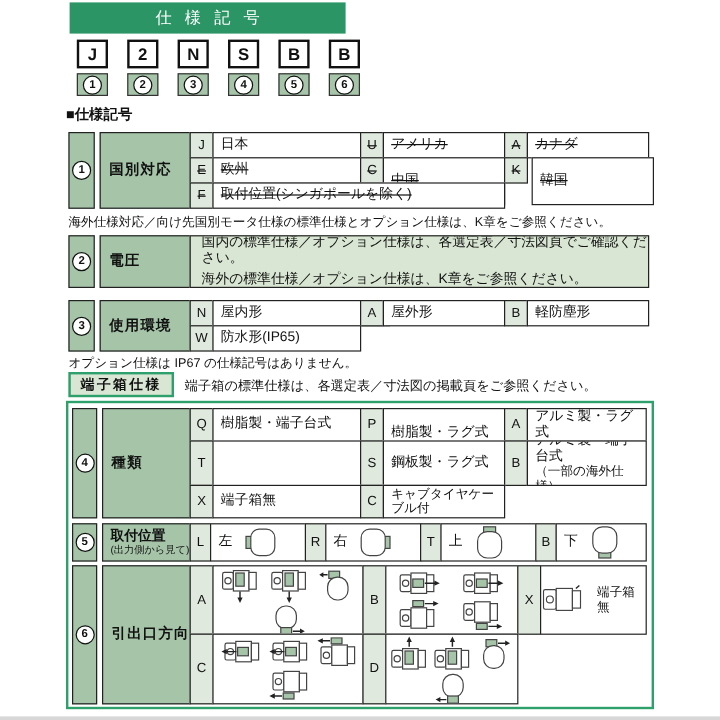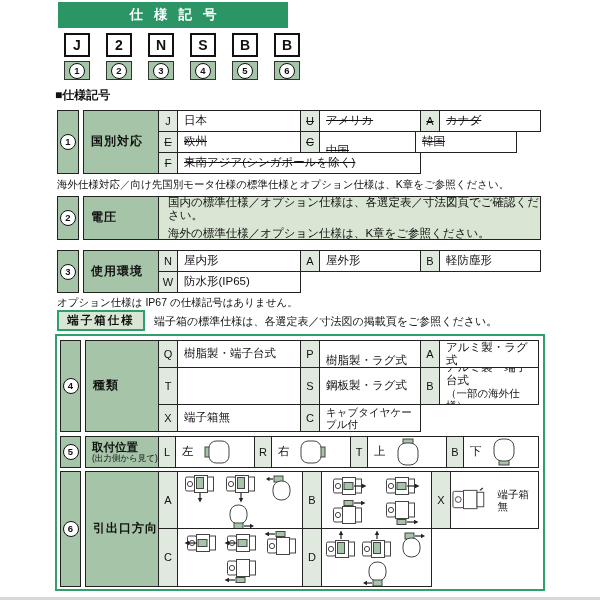--- a/index.html
+++ b/index.html
@@ -18,21 +18,21 @@
   .lt{justify-content:center;background:var(--lg);font-size:11px;}
   .gr{background:var(--cg);}
   .ds{padding-left:6px;}
   .st{text-decoration:line-through;text-decoration-thickness:1px;}
   .numcol{justify-content:center;border-width:1.5px;}
   .lbl{padding-left:7px;font-weight:600;font-size:12px;letter-spacing:1px;}
   .note{position:absolute;font-size:10.5px;color:#111;white-space:nowrap;}
   .circ{width:14px;height:14px;border:1.1px solid #111;border-radius:50%;background:#fff;
         display:flex;align-items:center;justify-content:center;font-size:9.5px;font-weight:700;line-height:1;}
   .spec-header{position:absolute;left:58px;top:2px;width:230px;height:26px;background:var(--hg);
-        color:#fff;font-weight:700;font-size:13.5px;letter-spacing:11px;display:flex;
+        color:#fff;font-weight:400;font-size:13.5px;letter-spacing:11px;display:flex;
         align-items:center;justify-content:center;padding-left:11px;box-sizing:border-box;}
   .codebox{position:absolute;top:33px;width:26px;height:24px;background:#fff;border:2px solid #111;
         box-sizing:border-box;display:flex;align-items:center;justify-content:center;
         font-weight:700;font-size:14px;}
   .numbox{position:absolute;top:61px;width:26px;height:19px;background:var(--cg);border:1.5px solid #333;
         box-sizing:border-box;display:flex;align-items:center;justify-content:center;}
   .sectitle{position:absolute;left:55px;top:87px;font-size:12px;font-weight:600;}
   .tbox-label{position:absolute;left:57px;top:310px;width:88px;height:21px;background:var(--pg);
         border:2px solid var(--fg);box-sizing:border-box;display:flex;align-items:center;
         justify-content:center;font-size:11.5px;font-weight:600;letter-spacing:2px;}
@@ -94,24 +94,24 @@
   <div class="c lt st" style="left:300px;top:110px;width:20px;height:22px">U</div>
   <div class="c ds st" style="left:319px;top:110px;width:102px;height:22px">アメリカ</div>
   <div class="c lt st" style="left:420px;top:110px;width:20px;height:22px">A</div>
   <div class="c ds st" style="left:439px;top:110px;width:102px;height:22px">カナダ</div>
 
   <div class="c lt st" style="left:158px;top:131px;width:20px;height:22px">E</div>
   <div class="c ds st" style="left:177px;top:131px;width:124px;height:22px">欧州</div>
   <div class="c lt st" style="left:300px;top:131px;width:20px;height:22px">C</div>
   <div class="c ds st" style="left:319px;top:131px;width:102px;height:40px">中国</div>
   <div class="c lt st" style="left:420px;top:131px;width:20px;height:22px">K</div>
-  <div class="c ds st" style="left:415px;top:131px;width:102px;height:22px">韓国</div>
+  <div class="c ds st" style="left:443px;top:131px;width:102px;height:40px">韓国</div>
 
   <div class="c lt st" style="left:158px;top:152px;width:20px;height:22px">F</div>
-  <div class="c ds st" style="left:177px;top:152px;width:244px;height:22px">東南アジア(シンガポールを除く)</div>
+  <div class="c ds st" style="left:177px;top:152px;width:244px;height:22px">取付位置(シンガポールを除く)</div>
 
   <div class="note" style="left:57px;top:178px">海外仕様対応／向け先国別モータ仕様の標準仕様とオプション仕様は、K章をご参照ください。</div>
 
   <div class="c gr numcol" style="left:57px;top:196px;width:22px;height:44px">
       <span class="circ">2</span>
     </div>
   <div class="c gr lbl" style="left:83px;top:196px;width:76px;height:44px;border-width:1.5px">電圧</div>
   <div class="c twoline" style="left:158px;top:196px;width:383px;height:44px;background:var(--pg);padding-left:9px;border-width:1.5px">
     <span>国内の標準仕様／オプション仕様は、各選定表／寸法図頁でご確認ください。</span>
     <span style="margin-top:4px">海外の標準仕様／オプション仕様は、K章をご参照ください。</span>

